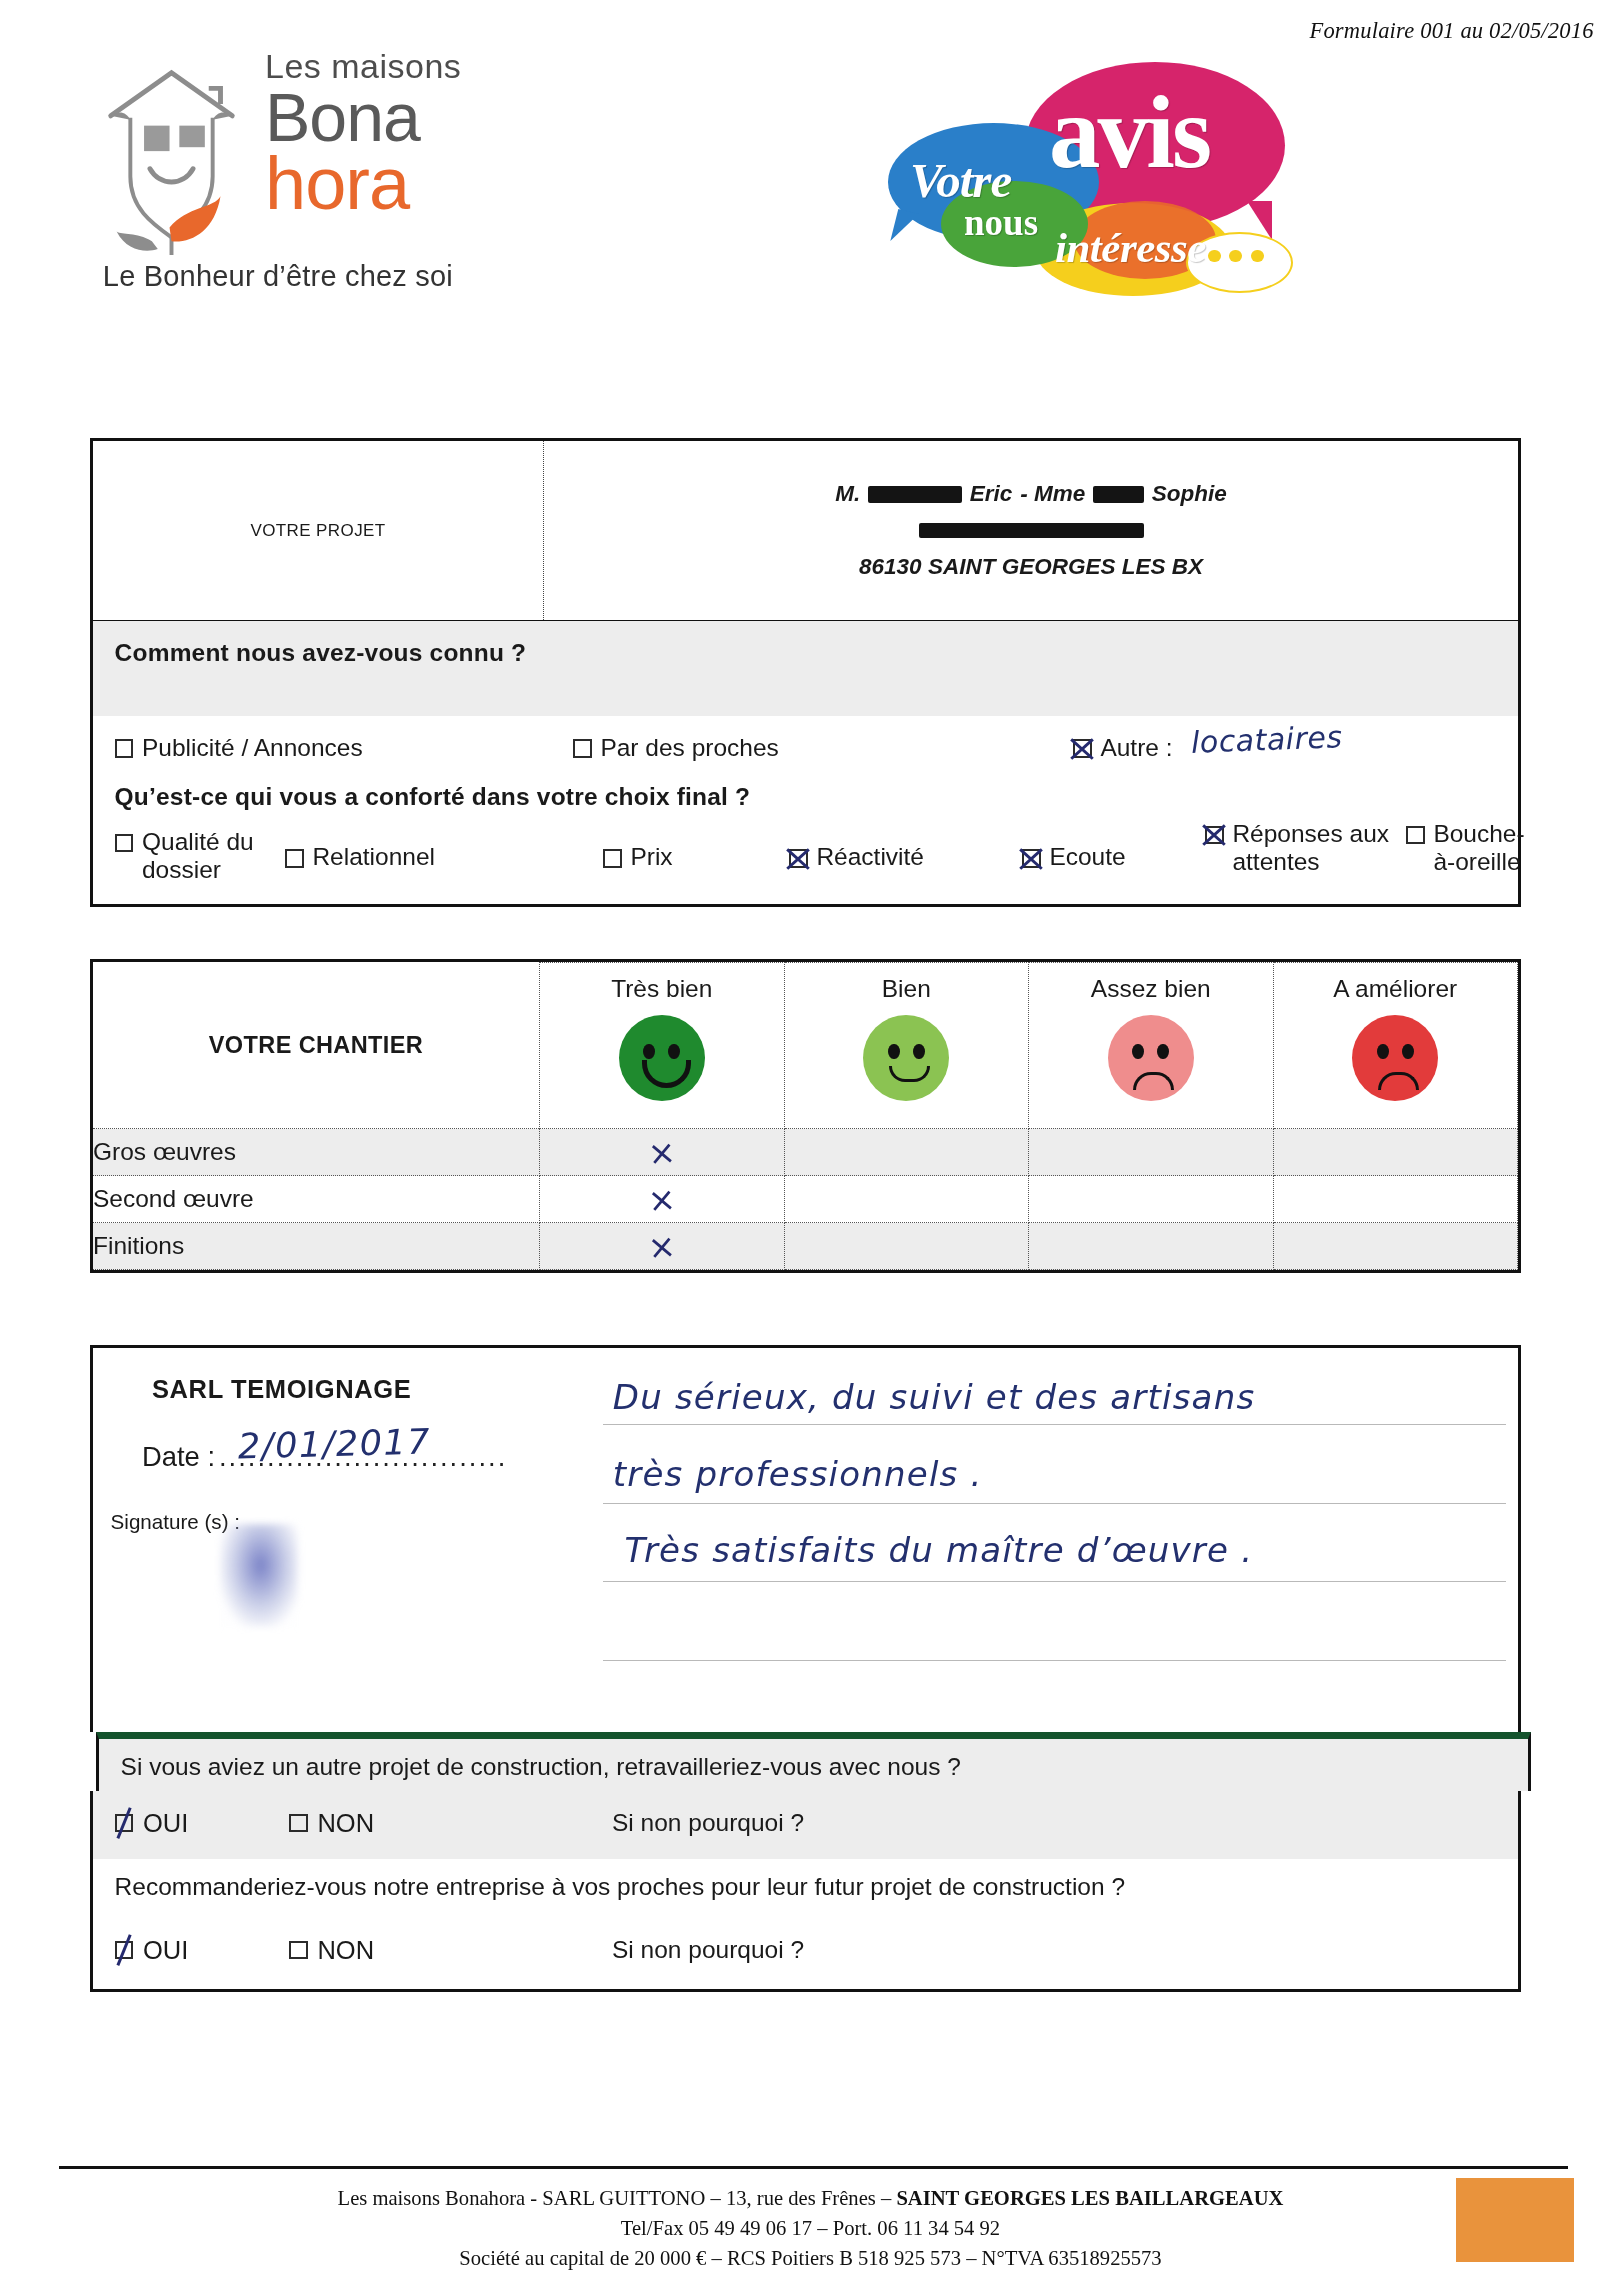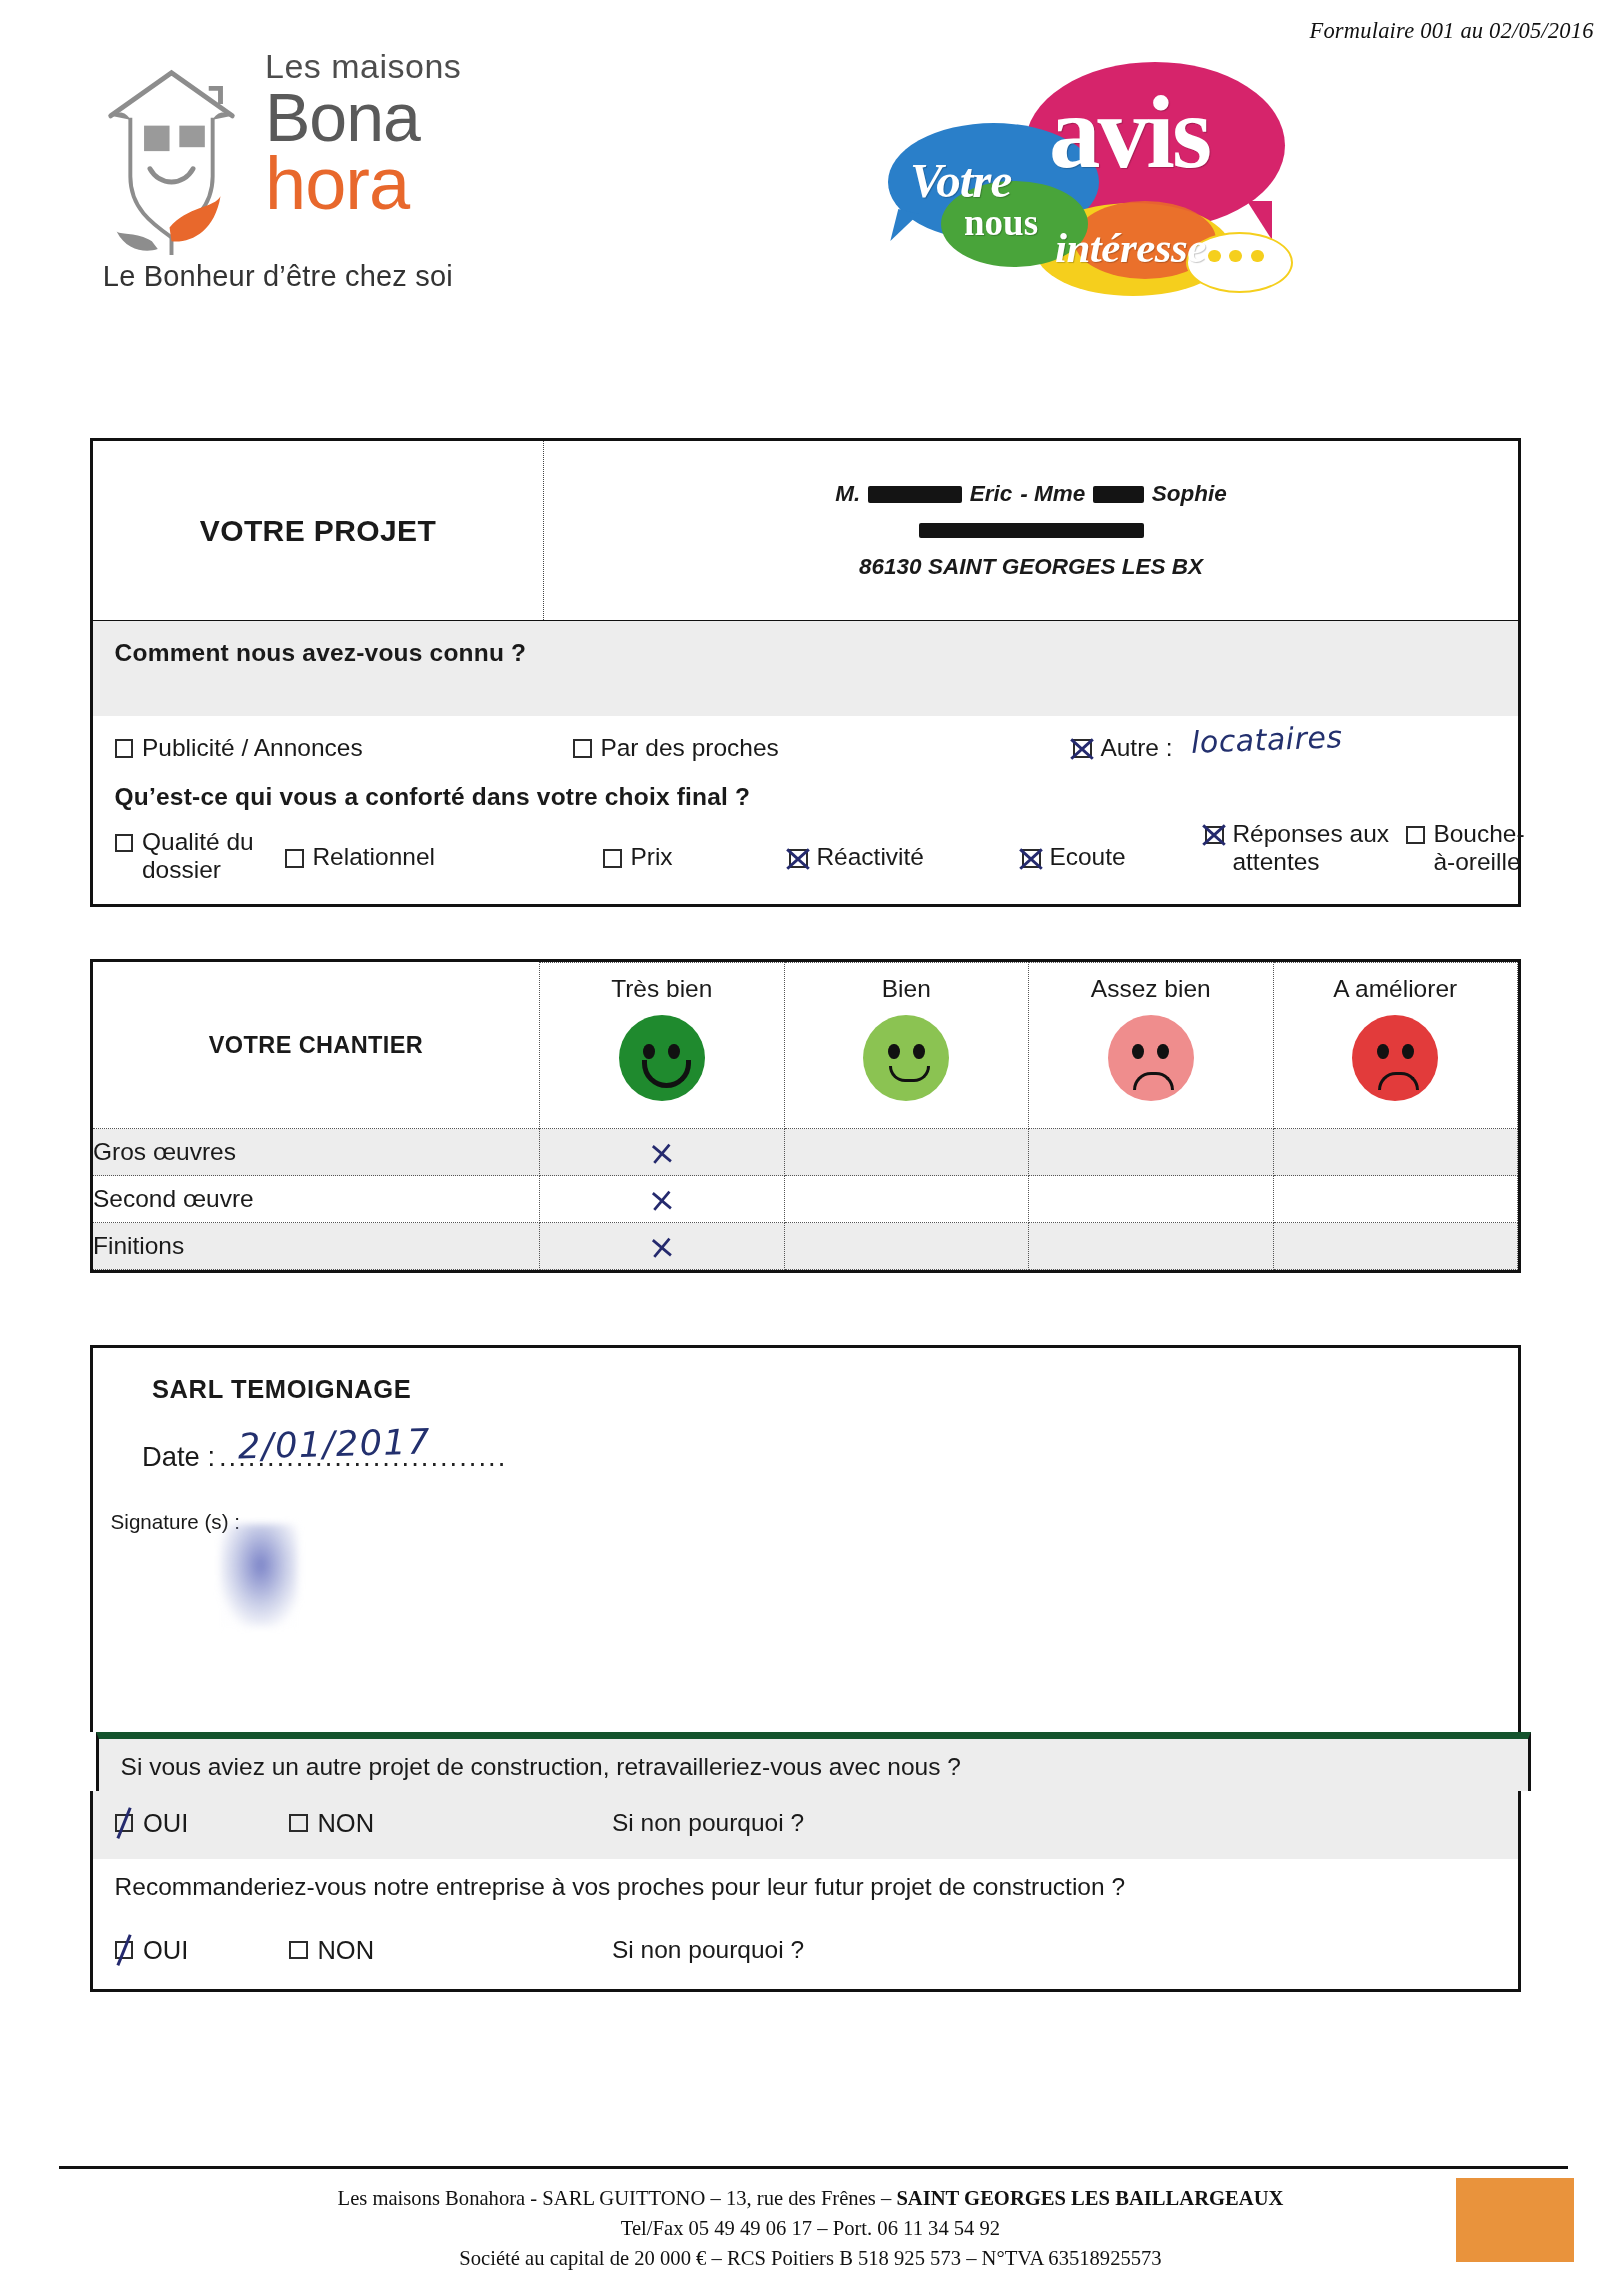--- a/index.html
+++ b/index.html
@@ -137,21 +137,21 @@
     background: #ffffff;
     box-sizing: border-box;
   }
 
   
   #panel-projet { left: 90px; top: 438px; width: 1431px; height: 182px; border-bottom: none; }
   .projet-inner { display: flex; height: 100%; }
   .projet-label {
     width: 451px;
     display: flex; align-items: center; justify-content: center;
-    font-weight: bold; font-size: 30px; letter-spacing: 0.4px;
+    font-weight: normal; font-size: 17px; letter-spacing: 0.4px;
     border-right: 1px dotted #444;
     box-sizing: border-box;
   }
   .projet-addr {
     flex: 1;
     display: flex; flex-direction: column; align-items: center; justify-content: center;
     font-style: italic; font-weight: bold; font-size: 22.5px;
     gap: 15.7px;
   }
   .redacted-line { display: flex; align-items: center; gap: 7.8px; }
@@ -554,20 +554,29 @@
   <div class="temoignage-left">
     <div class="temoignage-title">SARL TEMOIGNAGE</div>
     <div class="date-line">
       <span>Date :</span>
       <span class="dots-fill">..............................</span>
     </div>
     <div class="date-hand">2/01/2017</div>
     <div class="sig-label">Signature (s) :</div>
     <div class="sig-blob"></div>
   </div>
+  <div class="temoignage-right">
+    <div class="ruled-line" style="top:76px;"></div>
+    <div class="ruled-line" style="top:155px;"></div>
+    <div class="ruled-line" style="top:233px;"></div>
+    <div class="ruled-line" style="top:312px;"></div>
+    <div class="hw-line" style="left:9.8px; top:29px;">Du sérieux, du suivi et des artisans</div>
+    <div class="hw-line" style="left:9.8px; top:106px;">très professionnels .</div>
+    <div class="hw-line" style="left:21.6px; top:182px;">Très satisfaits du maître d’œuvre .</div>
+  </div>
 </div>
 
 <div class="panel" id="panel-q1">
   <div class="yn-text">Si vous aviez un autre projet de construction, retravailleriez-vous avec nous ?</div>
 </div>
 <div class="panel" id="panel-q1-opts">
   <div class="yn-opt" style="left:21.6px;">
     <span class="cb-slash"></span>
     <span>OUI</span>
   </div>

